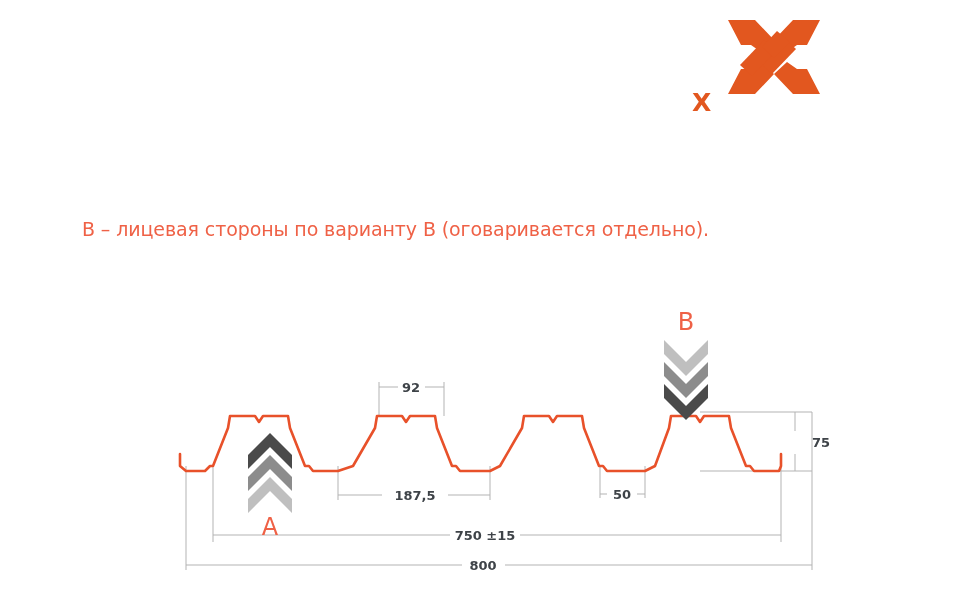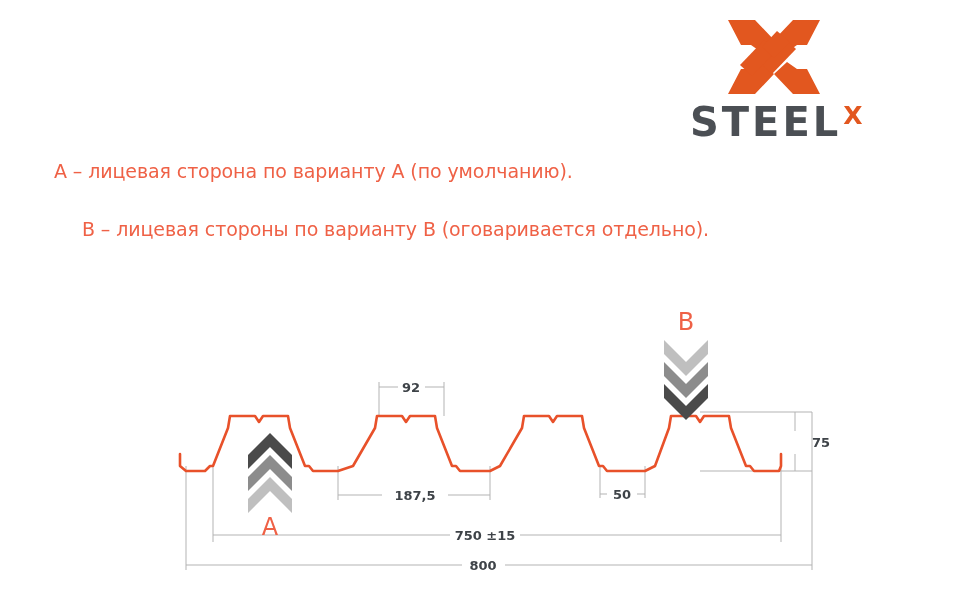--- a/index.html
+++ b/index.html
@@ -115,26 +115,24 @@
           <polygon points="92,2 65,2 46,22 59,34 69,27 79,27"></polygon>
           <polygon points="0,76 27,76 46,56 33,44 23,51 13,51"></polygon>
           <polygon points="92,76 65,76 46,56 59,44 69,51 79,51"></polygon>
           <polygon points="56,20 68,31 44,56 32,45"></polygon>
           <polygon points="36,22 48,33 24,58 12,47"></polygon>
           <polygon points="49,13 62,24 46,40 34,29"></polygon>
         </g>
       </svg>
     </div>
     <div id="logo-wordmark">
-      <span class="wordmark-text">STEEL</span>
         <span class="wordmark-x">X</span>
     </div>
   </div>
 
-  <div class="note-line" id="note-a">А – лицевая сторона по варианту А (по умолчанию).</div>
   <div class="note-line" id="note-b">В – лицевая стороны по варианту В (оговаривается отдельно).</div>
 
   <div id="drawing">
     <svg viewBox="0 0 970 327" width="970" height="327">
 
       <g stroke="#b3b3b3" stroke-width="1" fill="none">
 
         <line x1="379" y1="112" x2="379" y2="146"></line>
         <line x1="444" y1="112" x2="444" y2="146"></line>
 

